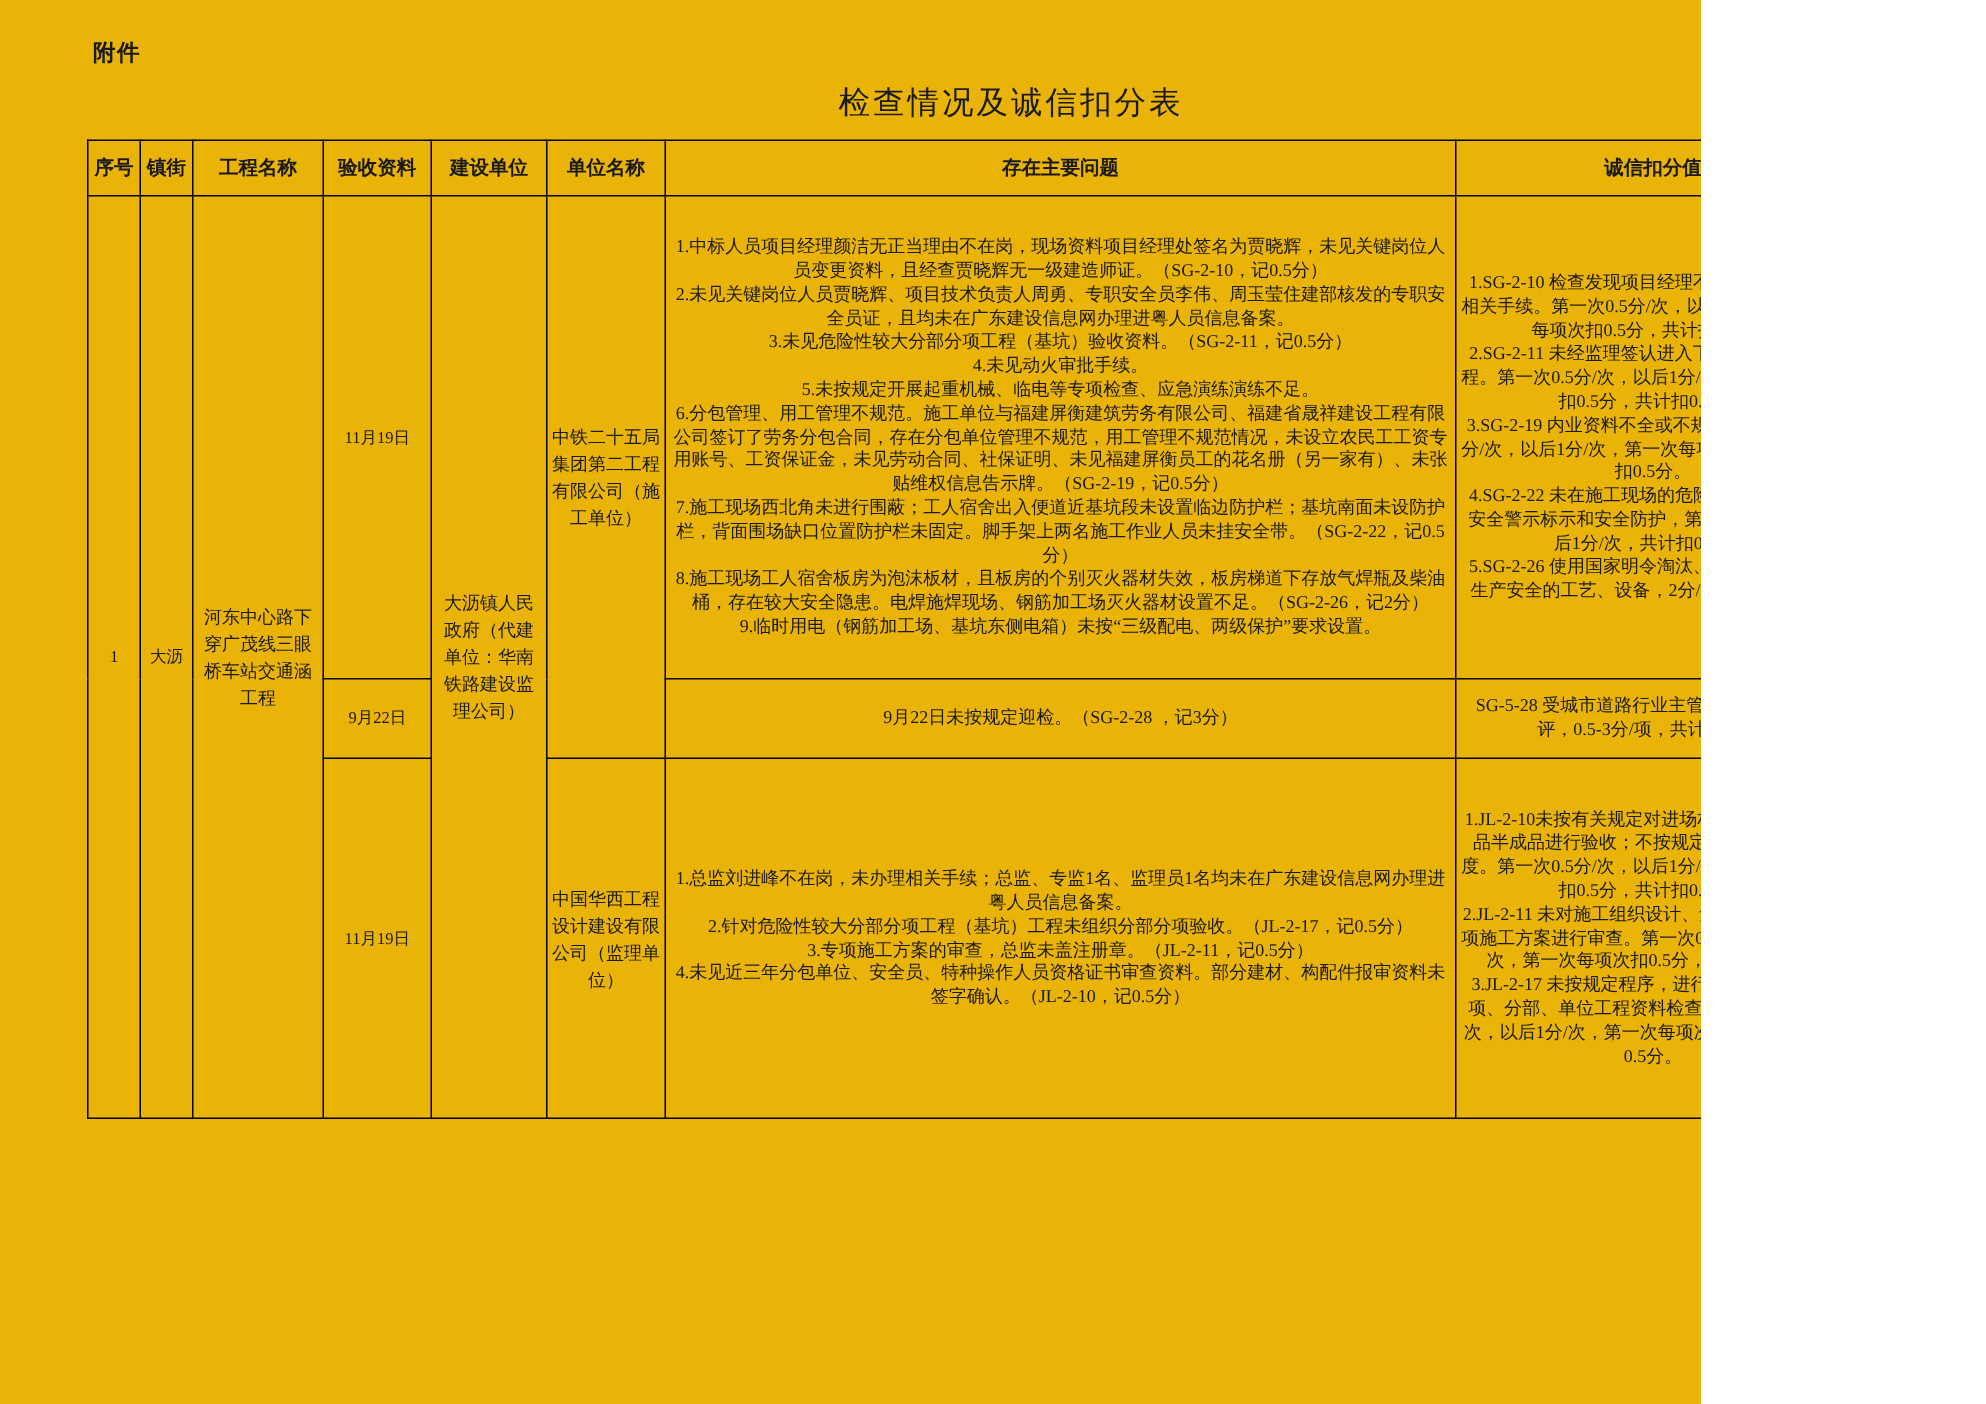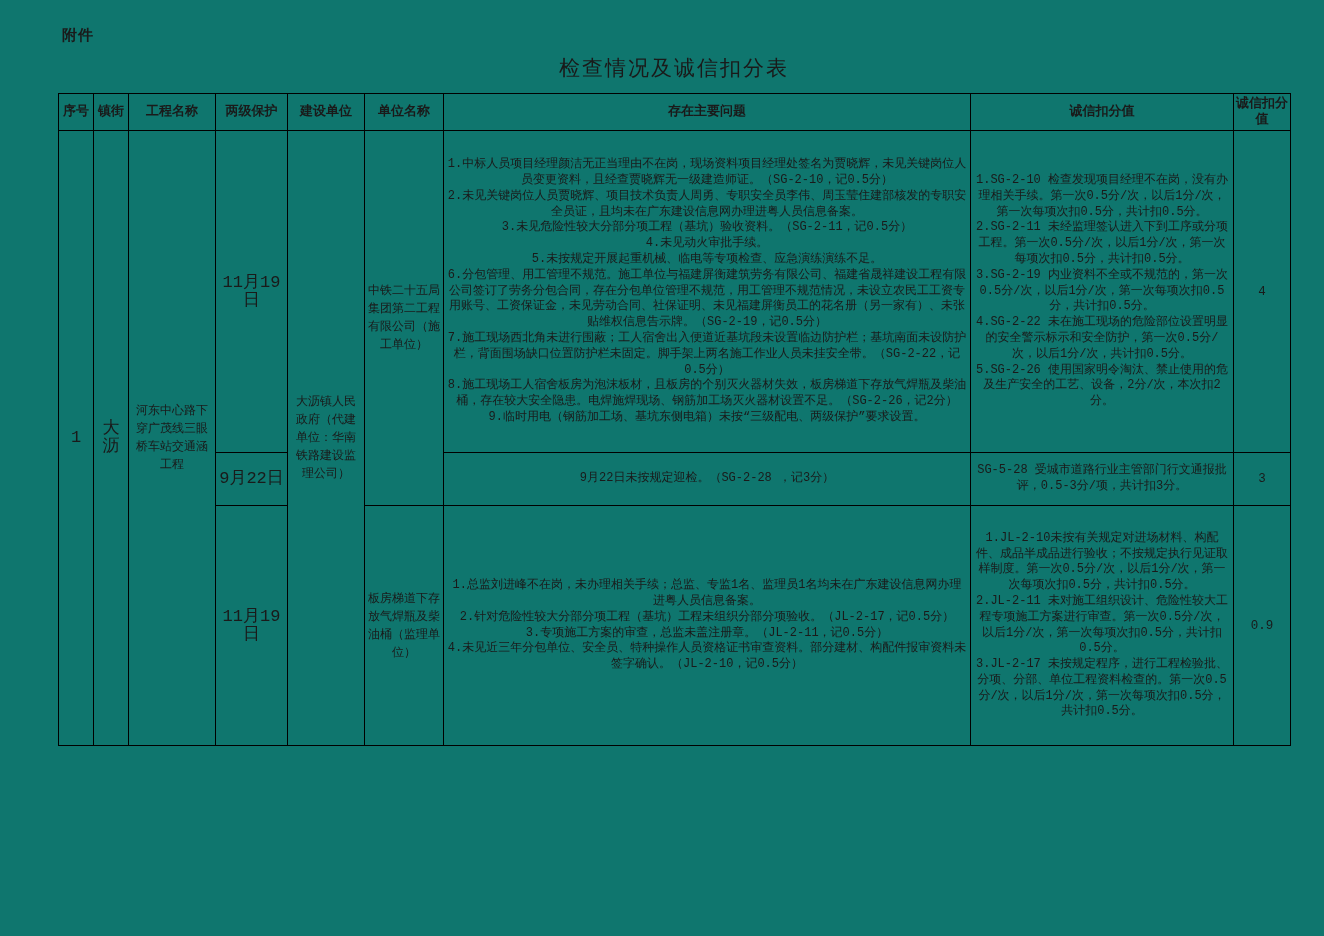--- a/index.html
+++ b/index.html
@@ -1,21 +1,21 @@
 <!DOCTYPE html>
 <html><head>
 <meta charset="utf-8">
 <style>
   html,body{margin:0;padding:0;background:#ffffff;}
   .page{
     position:relative;
-    width:1324px;height:936px;
-    background:#0f766e;
+    width:1134px;height:936px;
+    background:#eab308;
     color:#1a1a1a;
-    font-family:Liberation Mono, monospace;
+    font-family:Liberation Serif, serif;
     overflow:hidden;
   }
   .attachment{
     position:absolute;left:62px;top:26px;
     font-size:15px;font-weight:bold;letter-spacing:1px;
   }
   .title{
     position:absolute;left:0;top:54px;width:1348px;
     text-align:center;font-size:21px;letter-spacing:2px;
   }
@@ -33,21 +33,21 @@
     text-align:center;
   }
   table.main th{
     font-size:13px;font-weight:bold;
     padding:2px 1px;line-height:16px;
   }
   tr.hrow{height:37px;}
   tr.r1{height:322px;}
   tr.r2{height:53px;}
   tr.r3{height:240px;}
-  td.small{font-size:17px;line-height:18px;}
+  td.small{font-size:11px;line-height:18px;}
   td.wrapcell{font-size:12px;line-height:18px;padding:2px 8px;}
   td.list{
     font-size:12px;line-height:15.8px;
     text-align:justify;
     white-space:pre-line;
     padding:4px 6px;
   }
   td.topalign{vertical-align:top;}
   td.score{font-size:12.5px;}
   .notes{
@@ -75,21 +75,21 @@
         <col style="width:79px">
       <col style="width:527px">
         <col style="width:263px">
         <col style="width:57px">
     </colgroup>
     <thead>
       <tr class="hrow">
         <th>序号</th>
         <th>镇街</th>
         <th>工程名称</th>
-        <th>两级保护</th>
+        <th>验收资料</th>
         <th>建设单位</th>
         <th>单位名称</th>
         <th>存在主要问题</th>
         <th>诚信扣分值</th>
         <th>诚信扣分值</th>
       </tr>
     </thead>
     <tbody>
       <tr class="r1">
         <td rowspan="3" class="small">1</td>
@@ -115,21 +115,21 @@
         <td class="score">4</td>
       </tr>
       <tr class="r2">
         <td class="small">9月22日</td>
         <td class="list">9月22日未按规定迎检。（SG-2-28 ，记3分）</td>
         <td class="list">SG-5-28 受城市道路行业主管部门行文通报批评，0.5-3分/项，共计扣3分。</td>
         <td class="score">3</td>
       </tr>
       <tr class="r3">
         <td class="small">11月19日</td>
-        <td class="wrapcell">板房梯道下存放气焊瓶及柴油桶（监理单位）</td>
+        <td class="wrapcell">中国华西工程设计建设有限公司（监理单位）</td>
         <td class="list">1.总监刘进峰不在岗，未办理相关手续；总监、专监1名、监理员1名均未在广东建设信息网办理进粤人员信息备案。
 2.针对危险性较大分部分项工程（基坑）工程未组织分部分项验收。（JL-2-17，记0.5分）
 3.专项施工方案的审查，总监未盖注册章。（JL-2-11，记0.5分）
 4.未见近三年分包单位、安全员、特种操作人员资格证书审查资料。部分建材、构配件报审资料未签字确认。（JL-2-10，记0.5分）</td>
         <td class="list">1.JL-2-10未按有关规定对进场材料、构配件、成品半成品进行验收；不按规定执行见证取样制度。第一次0.5分/次，以后1分/次，第一次每项次扣0.5分，共计扣0.5分。
 2.JL-2-11 未对施工组织设计、危险性较大工程专项施工方案进行审查。第一次0.5分/次，以后1分/次，第一次每项次扣0.5分，共计扣0.5分。
 3.JL-2-17 未按规定程序，进行工程检验批、分项、分部、单位工程资料检查的。第一次0.5分/次，以后1分/次，第一次每项次扣0.5分，共计扣0.5分。</td>
         <td class="score">0.9</td>
       </tr>
     </tbody>

